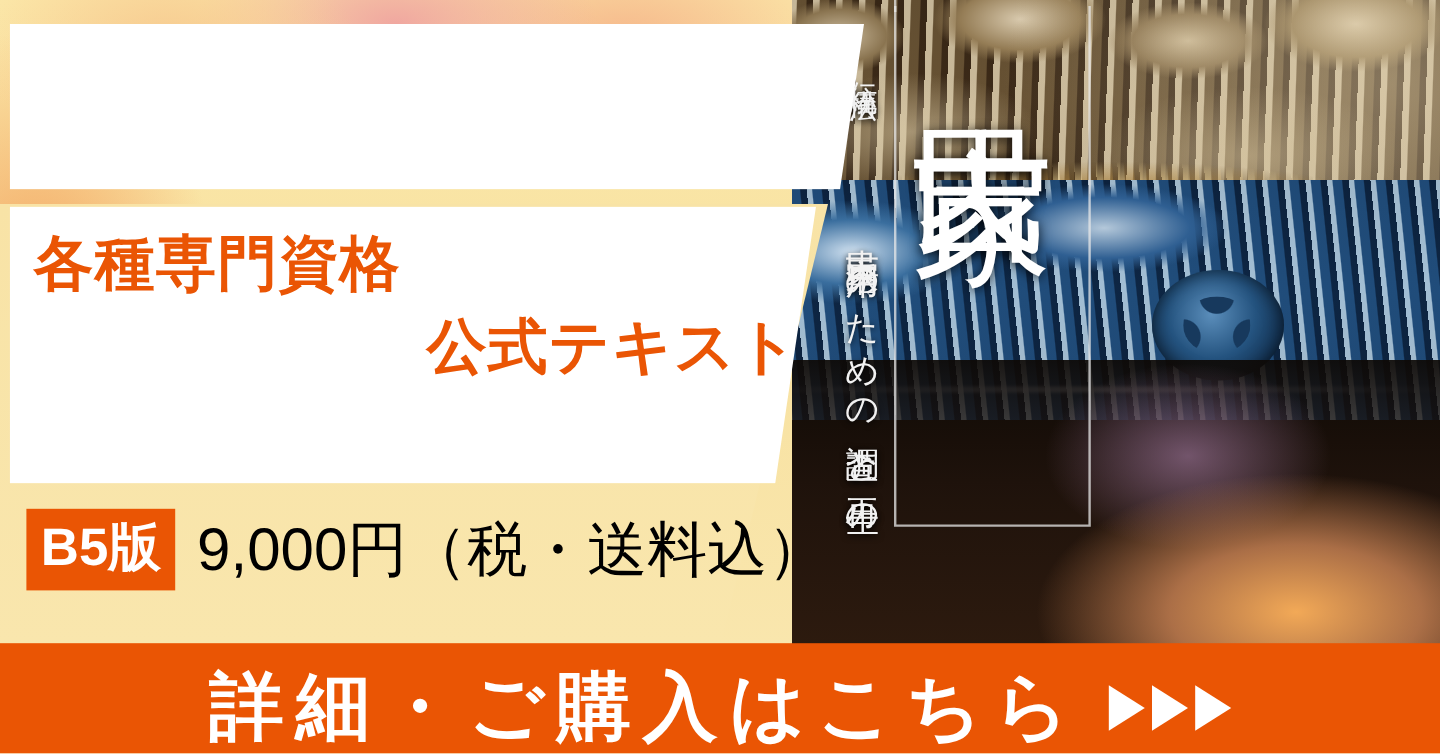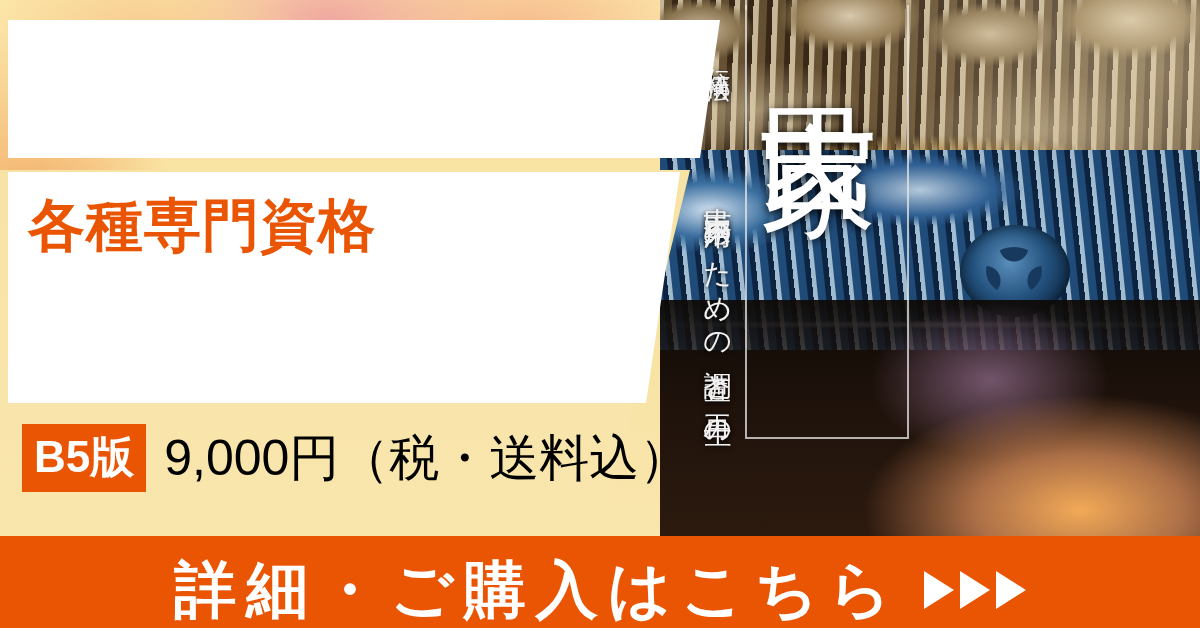--- a/index.html
+++ b/index.html
@@ -226,21 +226,21 @@
     font-weight: 700;
     line-height: 1.32;
     letter-spacing: -1px;
     white-space: nowrap;
   }
   .headline-main {
     position: absolute;
     left: 20px; top: 186px;
     width: 660px;
     color: #ea5504;
-    font-size: 57px;
+    font-size: 50px;
     font-weight: 700;
     line-height: 1.38;
     letter-spacing: 1px;
   }
   .headline-main .l1 { display: block; text-align: left; padding-left: 8px; }
   .headline-main .l2 { display: block; text-align: right; padding-right: 14px; }
 
   
   .price-row {
     position: absolute;
@@ -322,20 +322,21 @@
 
   <div class="wedge-lower"></div>
   <div class="wedge"></div>
 
   <div class="panel panel-top"></div>
   <div class="panel panel-mid"></div>
 
 
   <div class="headline-main">
     <span class="l1">各種専門資格</span>
+    <span class="l2">公式テキスト</span>
   </div>
 
   <div class="price-row">
     <div class="badge">B5版</div>
     <div class="price-text">9,000円（税・送料込）</div>
   </div>
 
   <div class="cta">
     <div class="cta-text">詳細・ご購入はこちら</div>
     <div class="cta-arrows">

